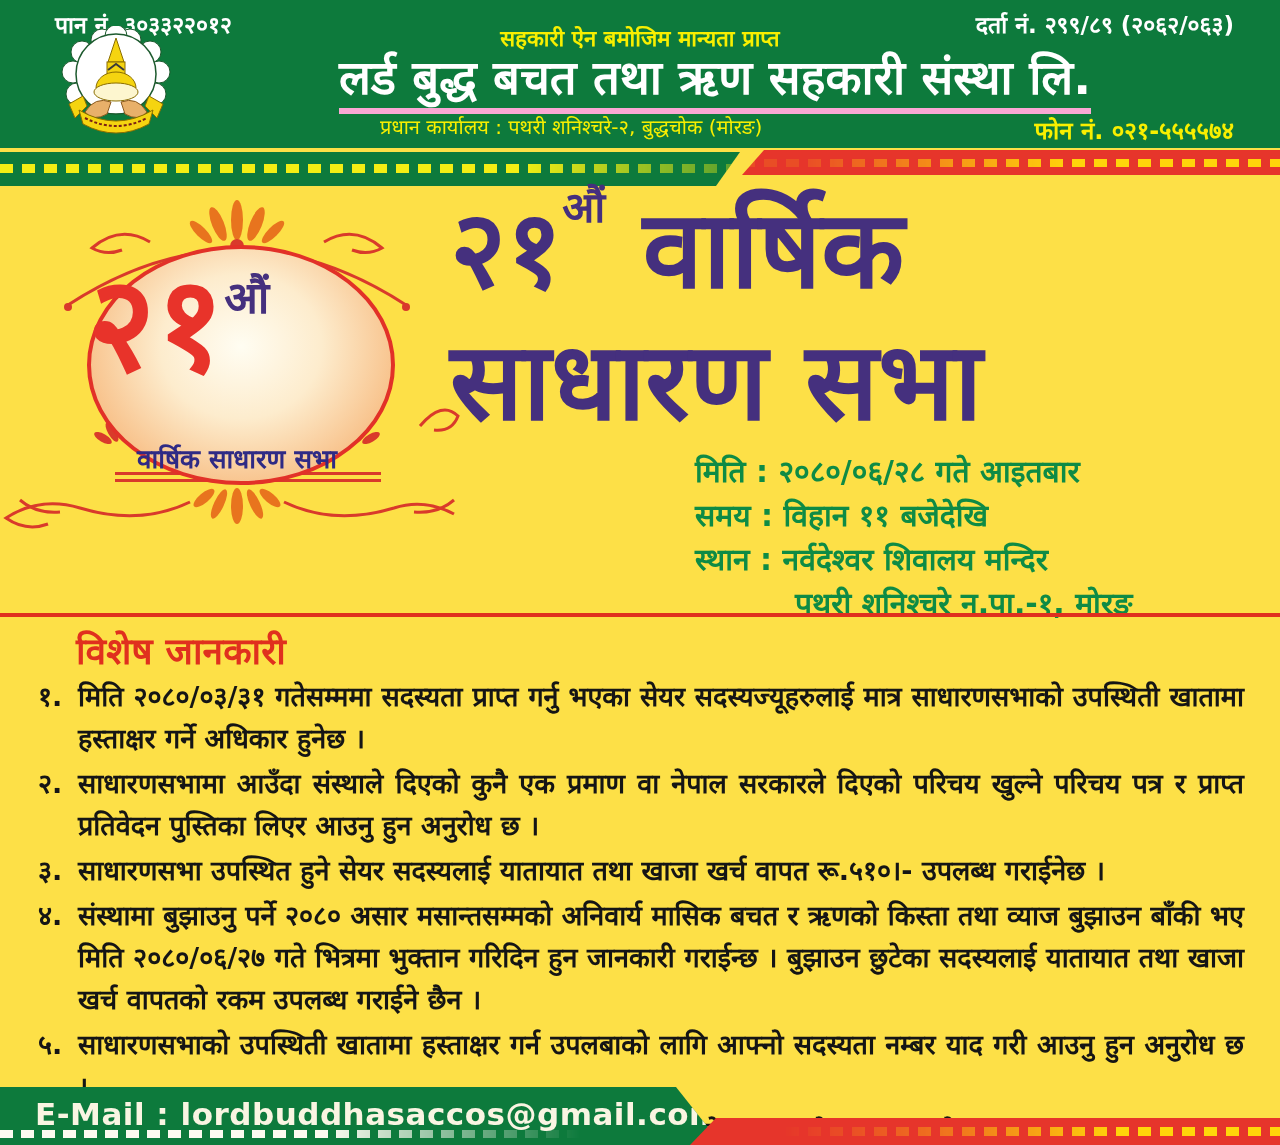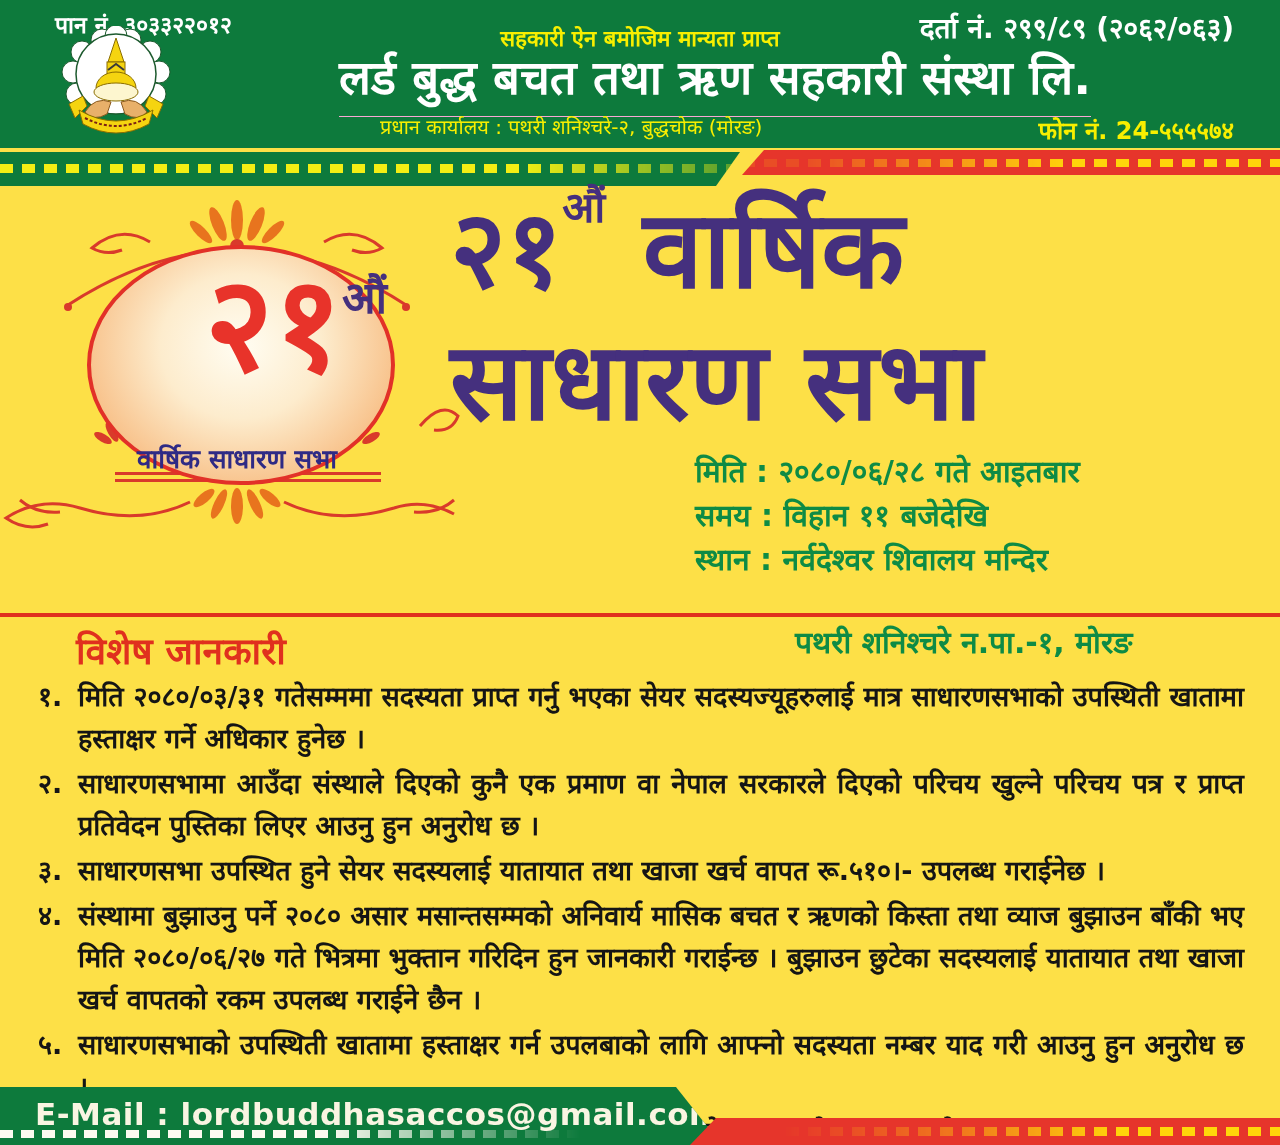--- a/index.html
+++ b/index.html
@@ -5,24 +5,24 @@
   html,body{margin:0;padding:0;}
   .poster{
     position:relative; width:1280px; height:1145px; overflow:hidden;
     background:#fde047;
     font-family:"DejaVu Sans","Liberation Sans",sans-serif;
   }
   
   .header{position:absolute;left:0;top:0;width:1280px;height:148px;background:#0d7a3c;}
   .hdr-pan{position:absolute;left:55px;top:8px;color:#ffffff;font-size:23px;font-weight:700;}
   .hdr-recog{position:absolute;left:50%;transform:translateX(-50%);top:10px;color:#f8ef00;font-size:22px;font-weight:700;white-space:nowrap;margin-top:12px;}
-  .hdr-reg{position:absolute;right:46px;top:8px;color:#ffffff;font-size:28px;font-weight:700;}
+  .hdr-reg{position:absolute;right:46px;top:8px;color:#ffffff;font-size:23px;font-weight:700;}
   .hdr-org{position:absolute;left:185px;top:44px;width:1060px;text-align:center;color:#ffffff;
            font-size:47px;font-weight:800;white-space:nowrap;}
-  .hdr-org span{display:inline-block;border-bottom:1px solid #f9a8d4;padding-bottom:8px;}
+  .hdr-org span{display:inline-block;border-bottom:6px solid #f9a8d4;padding-bottom:0;}
   .hdr-office{position:absolute;left:380px;top:113px;color:#f8ef00;font-size:20px;font-weight:400;white-space:nowrap;}
   .hdr-phone{position:absolute;right:46px;top:113px;color:#f8ef00;font-size:24px;font-weight:700;white-space:nowrap;}
   .logo{position:absolute;left:55px;top:26px;width:122px;height:122px;}
   
   .stripe-green{position:absolute;left:0;top:152px;width:740px;height:34px;background:#0d7a3c;
     clip-path:polygon(0 0,740px 0,716px 34px,0 34px);}
   .stripe-green .dash{position:absolute;left:0;top:12px;height:9px;width:100%;
     background:repeating-linear-gradient(90deg,#f3ee14 0 13px,rgba(0,0,0,0) 13px 22px);
     -webkit-mask:linear-gradient(90deg,#000 520px,rgba(0,0,0,.35) 730px);
             mask:linear-gradient(90deg,#000 520px,rgba(0,0,0,.35) 730px);}
@@ -31,34 +31,34 @@
   .stripe-red .dash{position:absolute;left:0;top:9px;height:8px;width:100%;
     background:repeating-linear-gradient(90deg,#ffd40a 0 13px,rgba(0,0,0,0) 13px 22px);
     -webkit-mask:linear-gradient(90deg,rgba(0,0,0,.15) 60px,#000 330px);
             mask:linear-gradient(90deg,rgba(0,0,0,.15) 60px,#000 330px);}
   
   .emblem{position:absolute;left:0;top:190px;width:460px;height:340px;}
   .emblem svg.orn{position:absolute;left:0;top:0;width:460px;height:340px;}
   .emblem-ellipse{position:absolute;left:87px;top:55px;width:300px;height:232px;border-radius:50%;
     border:4px solid #e23128;
     background:radial-gradient(ellipse at 50% 42%,#fffdf2 0%,#fdeccd 38%,#f7bb80 80%,#f19a4e 100%);}
-  .emblem-num{position:absolute;left:87px;top:68px;width:300px;text-align:right;
+  .emblem-num{position:absolute;left:87px;top:68px;width:300px;text-align:left;
     font-size:132px;font-weight:800;color:#e8332a;line-height:1;}
   .emblem-num .sup{font-size:44px;color:#45307e;vertical-align:super;position:relative;top:-12px;font-weight:800;}
   .emblem-label{position:absolute;left:87px;top:250px;width:300px;text-align:center;
     font-size:26px;font-weight:800;color:#2f2a85;}
   
   .main-title{position:absolute;left:450px;top:196px;width:810px;text-align:left;
     color:#45307e;font-weight:800;line-height:1;}
   .main-title .l1{font-size:108px;white-space:nowrap;}
   .main-title .l1 .sup{font-size:42px;vertical-align:super;position:relative;top:-28px;}
   .main-title .l2{font-size:108px;margin-top:24px;white-space:nowrap;}
   
   .details{position:absolute;left:695px;top:450px;color:#0e8b45;font-size:30px;font-weight:800;line-height:44px;white-space:nowrap;}
-  .details .indent{padding-left:100px;margin-top:39px;}
+  .details .indent{padding-left:100px;}
   
   .divider{position:absolute;left:0;top:613px;width:1280px;height:4px;background:#e0301e;}
   
   .info-heading{position:absolute;left:38px;top:624px;color:#e0301e;font-size:37px;font-weight:800;margin-left:38px;}
   .info-list{position:absolute;left:38px;top:676px;width:1206px;color:#151515;}
   .info-item{display:flex;margin-bottom:3px;font-size:27px;font-weight:600;line-height:42px;}
   .info-item .num{width:40px;flex:0 0 40px;}
   .info-item .txt{flex:1;text-align:justify;}
   
   .footer-green{position:absolute;left:0;bottom:0;width:722px;height:58px;background:#0d7a3c;
@@ -113,21 +113,21 @@
       <path d="M92,86 q-10,-16 -26,-10 l4,12 q14,8 22,-2 z" fill="#e8b06a" stroke="#8a5a20" stroke-width="1"></path>
 
       <path d="M14,78 l14,-8 4,10 -12,12 z" fill="#f5d410" stroke="#8a6d00" stroke-width="1"></path>
       <path d="M108,78 l-14,-8 -4,10 12,12 z" fill="#f5d410" stroke="#8a6d00" stroke-width="1"></path>
       <path d="M24,84 q37,22 74,0 l-4,14 q-33,18 -66,0 z" fill="#f5d410" stroke="#8a6d00" stroke-width="1"></path>
       <path d="M30,92 q31,16 62,0" fill="none" stroke="#7a1f14" stroke-width="2" stroke-dasharray="3 2"></path>
     </svg>
 
     <div class="hdr-org"><span>लर्ड बुद्ध बचत तथा ऋण सहकारी संस्था लि.</span></div>
     <div class="hdr-office">प्रधान कार्यालय : पथरी शनिश्चरे-२, बुद्धचोक (मोरङ)</div>
-    <div class="hdr-phone">फोन नं. 24-५५५५७४</div>
+    <div class="hdr-phone">फोन नं. ०२१-५५५५७४</div>
   </div>
 
   <div class="stripe-green">
       <div class="dash"></div>
     </div>
   <div class="stripe-red">
       <div class="dash"></div>
     </div>
 
   <div class="emblem">

